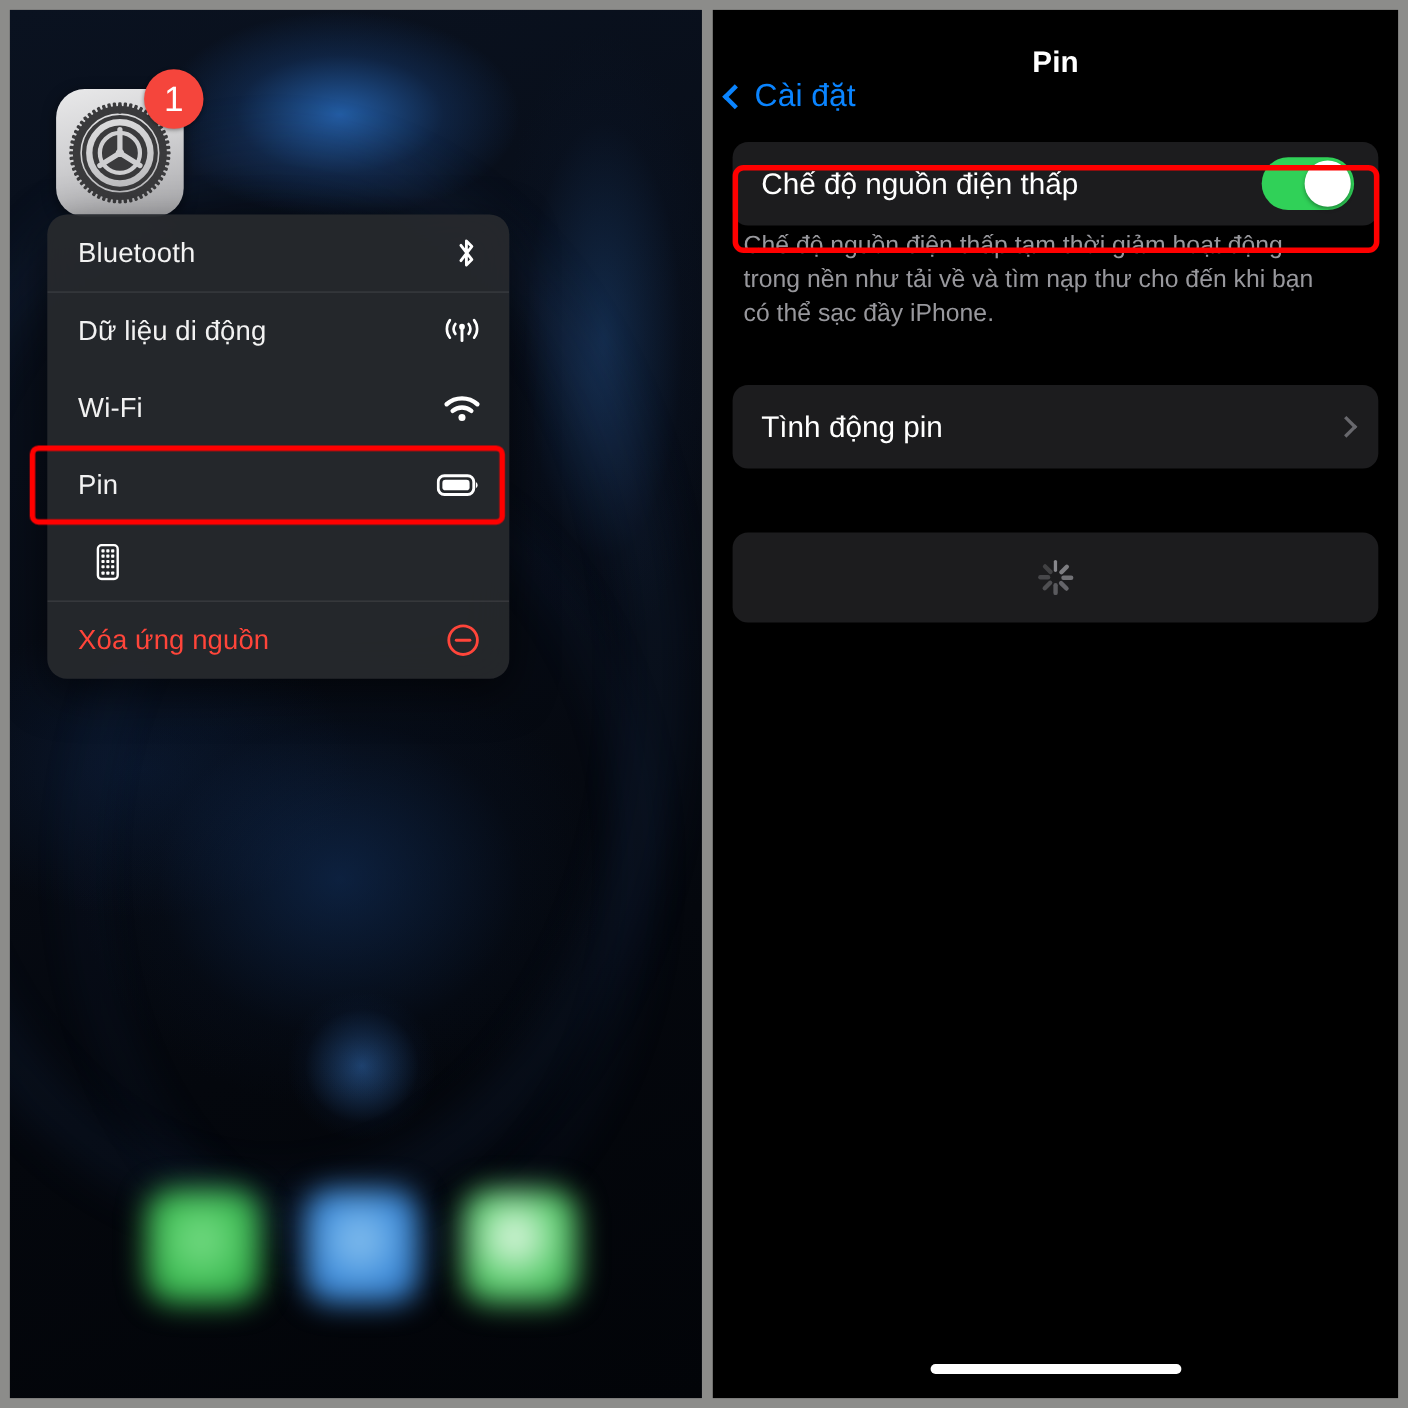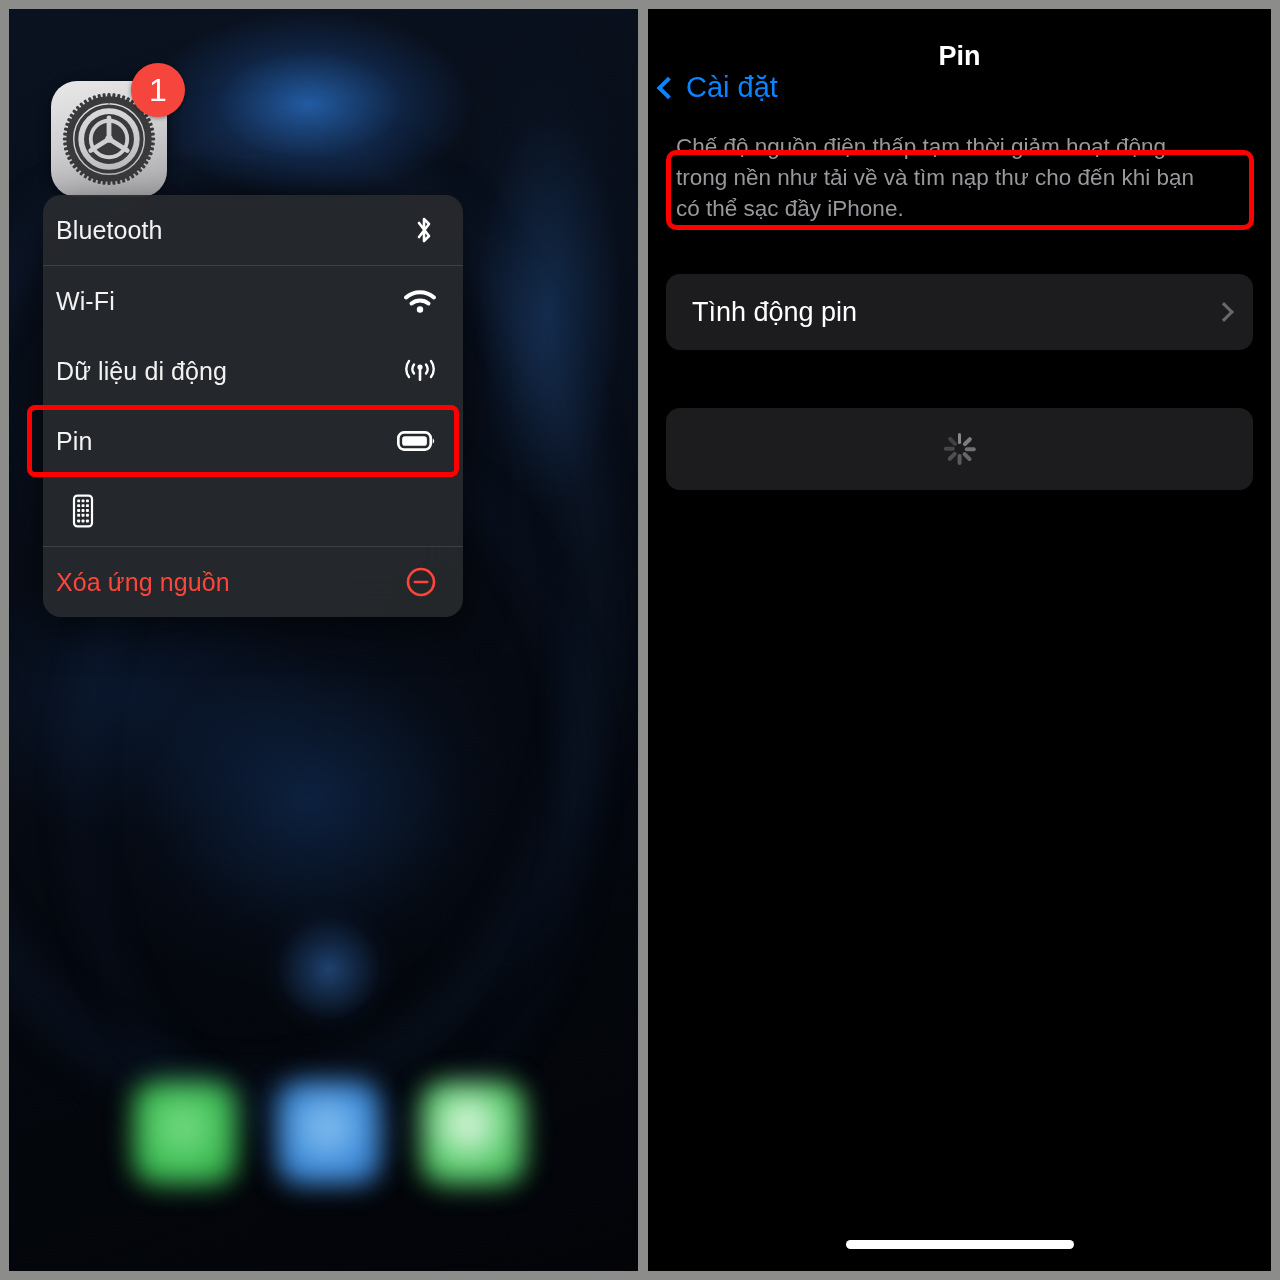--- a/index.html
+++ b/index.html
@@ -77,21 +77,21 @@
     width: 420px;
     border-radius: 18px;
     background: rgba(40,42,46,0.90);
     backdrop-filter: blur(20px);
     overflow: hidden;
     box-shadow: 0 12px 40px rgba(0,0,0,0.55);
   }
   .ctx-item {
     height: 70px;
     display: flex; align-items: center;
-    padding: 0 26px 0 13px;
+    padding: 0 26px 0 28px;
     color: #f2f2f2;
     font-size: 25px;
     letter-spacing: .1px;
   }
   .ctx-item .lbl { flex: 1; }
   .ctx-item .ico { width: 40px; display:flex; align-items:center; justify-content:flex-end; }
   .ctx-sep { height: 1px; background: rgba(255,255,255,0.12); margin: 0; }
   .ctx-item.destructive { color: #ff453a; }
 
   .hl-box {
@@ -304,40 +304,40 @@
         <span class="lbl">Bluetooth</span>
         <span class="ico">
           <svg width="26" height="32" viewBox="0 0 24 32" aria-hidden="true">
             <path d="M7 9 L17 22 L12 27 L12 5 L17 10 L7 23" fill="none" stroke="#ffffff" stroke-width="2.6" stroke-linejoin="round" stroke-linecap="round"></path>
           </svg>
         </span>
       </div>
       <div class="ctx-sep"></div>
 
       <div class="ctx-item">
-        <span class="lbl">Wi-Fi</span>
-        <span class="ico">
-          <svg width="34" height="26" viewBox="0 0 34 26" aria-hidden="true">
-            <path d="M3 9.5 A21 21 0 0 1 31 9.5" fill="none" stroke="#fff" stroke-width="4" stroke-linecap="round"></path>
-            <path d="M8.5 15.5 A13.5 13.5 0 0 1 25.5 15.5" fill="none" stroke="#fff" stroke-width="4" stroke-linecap="round"></path>
-            <circle cx="17" cy="21.5" r="3.2" fill="#fff"></circle>
-          </svg>
-        </span>
-      </div>
-
-      <div class="ctx-item">
         <span class="lbl">Dữ liệu di động</span>
         <span class="ico">
           <svg width="34" height="30" viewBox="0 0 34 30" aria-hidden="true">
             <path d="M6 5 A13 13 0 0 0 6 21" fill="none" stroke="#fff" stroke-width="2.4" stroke-linecap="round"></path>
             <path d="M28 5 A13 13 0 0 1 28 21" fill="none" stroke="#fff" stroke-width="2.4" stroke-linecap="round"></path>
             <path d="M11 8.5 A7.5 7.5 0 0 0 11 17.5" fill="none" stroke="#fff" stroke-width="2.4" stroke-linecap="round"></path>
             <path d="M23 8.5 A7.5 7.5 0 0 1 23 17.5" fill="none" stroke="#fff" stroke-width="2.4" stroke-linecap="round"></path>
             <circle cx="17" cy="11" r="2.6" fill="#fff"></circle>
             <rect x="15.7" y="11" width="2.6" height="14" rx="1.2" fill="#fff"></rect>
+          </svg>
+        </span>
+      </div>
+
+      <div class="ctx-item">
+        <span class="lbl">Wi-Fi</span>
+        <span class="ico">
+          <svg width="34" height="26" viewBox="0 0 34 26" aria-hidden="true">
+            <path d="M3 9.5 A21 21 0 0 1 31 9.5" fill="none" stroke="#fff" stroke-width="4" stroke-linecap="round"></path>
+            <path d="M8.5 15.5 A13.5 13.5 0 0 1 25.5 15.5" fill="none" stroke="#fff" stroke-width="4" stroke-linecap="round"></path>
+            <circle cx="17" cy="21.5" r="3.2" fill="#fff"></circle>
           </svg>
         </span>
       </div>
 
       <div class="ctx-item">
         <span class="lbl">Pin</span>
         <span class="ico">
           <svg width="42" height="24" viewBox="0 0 42 24" aria-hidden="true">
             <rect x="1.4" y="3" width="34" height="18" rx="6" fill="none" stroke="#fff" stroke-width="2.8"></rect>
             <rect x="5.4" y="7" width="26" height="10" rx="3" fill="#fff"></rect>
@@ -398,20 +398,28 @@
     <div class="nav-bar">
       <div class="back-btn">
         <span class="chev-left"></span>
         <span>Cài đặt</span>
       </div>
       <div class="nav-title">Pin</div>
     </div>
 
     <div class="sp-1"></div>
 
+    <div class="card">
+      <div class="row">
+        <span class="rlbl">Chế độ nguồn điện thấp</span>
+        <span class="toggle">
+          <span class="knob"></span>
+        </span>
+      </div>
+    </div>
 
     <div class="footnote">Chế độ nguồn điện thấp tạm thời giảm hoạt động trong nền như tải về và tìm nạp thư cho đến khi bạn có thể sạc đầy iPhone.</div>
 
     <div class="sp-2"></div>
 
     <div class="card">
       <div class="row">
         <span class="rlbl">Tình động pin</span>
         <span class="chev-right"></span>
       </div>

